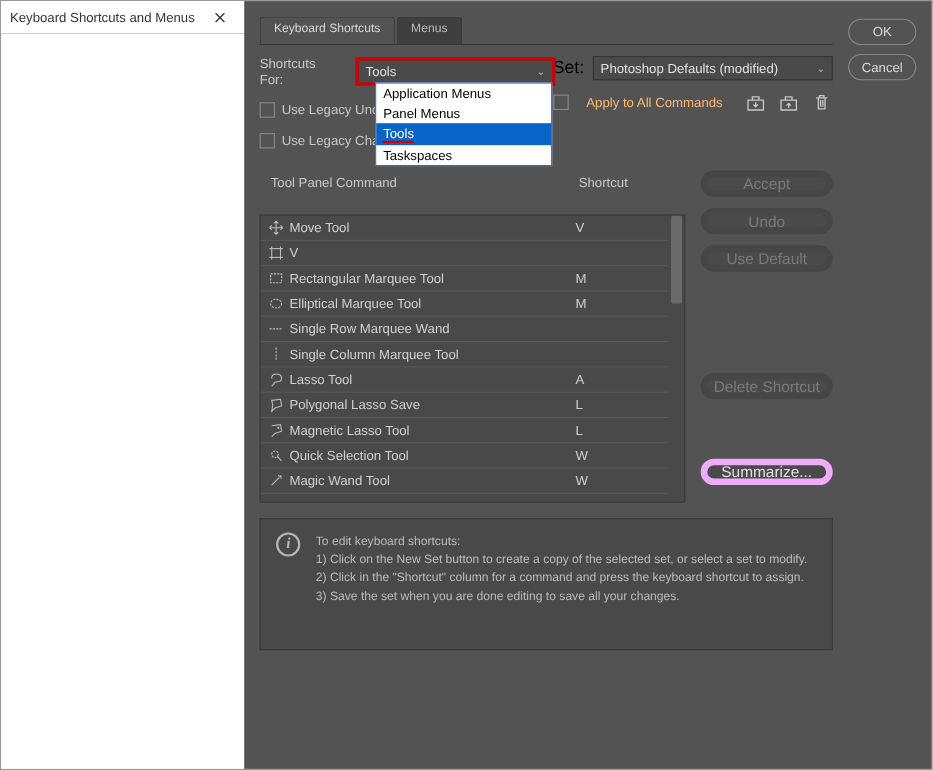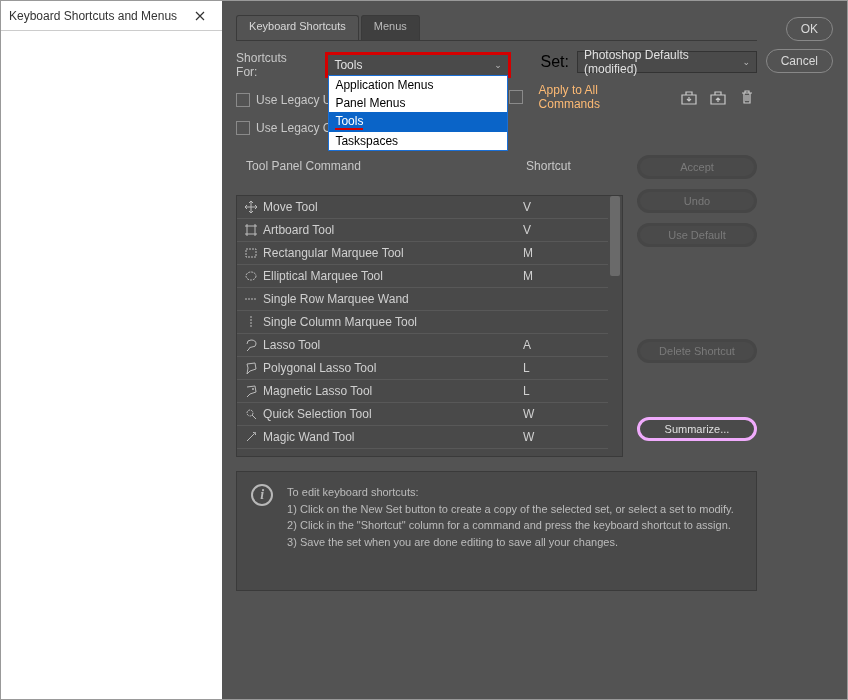--- a/index.html
+++ b/index.html
@@ -3,55 +3,55 @@
 <meta charset="utf-8">
 <style>
   * { box-sizing: border-box; margin: 0; padding: 0; font-family: "Segoe UI", Tahoma, sans-serif; }
   body { background: #ffffff; width: 848px; height: 700px; overflow: hidden; }
   .window { width: 848px; height: 700px; border: 1px solid #999; display: flex; flex-direction: row; }
   .titlebar { height: 30px; background: #fff; display: flex; align-items: center; justify-content: space-between; padding: 0 0 0 8px; border-bottom: 1px solid #ccc; }
   .titlebar-title { font-size: 12px; color: #333; }
   .close-btn { width: 45px; height: 30px; display: flex; align-items: center; justify-content: center; font-size: 13px; color: #333; cursor: pointer; }
   .body { flex: 1; background: #535353; display: flex; padding: 14px 14px 14px 14px; gap: 14px; position: relative; }
   .main { flex: 1; display: flex; flex-direction: column; }
-  .side { width: 62px; display: flex; flex-direction: column; gap: 8px; padding-top: 2px; align-items: flex-end; }
+  .side { width: 62px; display: flex; flex-direction: column; gap: 8px; padding-top: 2px; }
 
   .pill { background: #535353; color: #d9d9d9; border: 1px solid #888; border-radius: 14px; height: 24px; font-size: 12px; padding: 0 14px; display: flex; align-items: center; justify-content: center; cursor: pointer; }
 
   .tabs { display: flex; height: 26px; border-bottom: 1px solid #3a3a3a; }
   .tab { padding: 4px 12px; font-size: 11px; color: #bababa; cursor: pointer; background: #3f3f3f; border: 1px solid #3a3a3a; border-bottom: none; border-top-left-radius: 3px; border-top-right-radius: 3px; margin-right: 2px; }
   .tab.active { background: #535353; color: #d9d9d9; }
 
   .panel { background: #535353; padding: 10px 0 0 0; position: relative; }
 
   .row { display: flex; align-items: center; margin-bottom: 8px; font-size: 12px; color: #c8c8c8; }
   .row .lbl { margin-right: 18px; }
   .combo { position: relative; background: #4a4a4a; border: 1px solid #333; height: 22px; display: flex; align-items: center; padding: 0 18px 0 6px; font-size: 12px; color: #e0e0e0; cursor: pointer; }
   .combo .chev { position: absolute; right: 6px; top: 50%; transform: translateY(-50%); font-size: 9px; color: #bbb;}
   .combo.highlight { outline: 3px solid #d40000; outline-offset: -1px; }
 
-  .dropdown { position: absolute; top: 100%; left: 0; right: 0; background: #fff; border: 1px solid #1a6fd6; z-index: 50; }
+  .dropdown { position: absolute; top: 100%; left: 15px; right: 0; background: #fff; border: 1px solid #1a6fd6; z-index: 50; }
   .dropdown .opt { padding: 2px 6px; font-size: 12px; color: #000; cursor: pointer; }
   .dropdown .opt.sel { background: #0a64c8; color: #fff; }
   .dropdown .opt .under { border-bottom: 2px solid #d40000; display: inline-block; }
 
   .chk { width: 14px; height: 14px; border: 1px solid #8a8a8a; background: #535353; margin-right: 6px; display: inline-block; }
 
   .toprow { display: flex; justify-content: space-between; align-items: flex-start; }
   .toprow .left { display: flex; flex-direction: column; gap: 6px; }
   .toprow .right { display: flex; flex-direction: column; gap: 6px; align-items: flex-end; }
   .setrow { display: flex; align-items: center; gap: 8px; }
   .iconrow { display: flex; align-items: center; gap: 10px; margin-top: 4px;}
   .iconbtn { width: 20px; height: 20px; display: flex; align-items: center; justify-content: center; color: #c8c8c8; cursor: pointer; }
 
   .grid-area { margin-top: 12px; display: flex; gap: 14px; }
   .grid-left { flex: 1; display: flex; flex-direction: column; }
   .grid-right { width: 120px; display: flex; flex-direction: column; gap: 10px; padding-top: 0px;}
 
-  .btn { background: #4a4a4a; color: #c8c8c8; border: 3px solid #f0abfc; height: 24px; font-size: 11px; border-radius: 12px; display: flex; align-items: center; justify-content: center; cursor: pointer; }
+  .btn { background: #4a4a4a; color: #c8c8c8; border: 6px solid #f0abfc; height: 24px; font-size: 14px; border-radius: 12px; display: flex; align-items: center; justify-content: center; cursor: pointer; }
   .btn.disabled { color: #7a7a7a; border-color: #464646; cursor: default; }
 
   .colhdr { display: flex; font-size: 12px; color: #c8c8c8; padding: 4px 8px; }
   .colhdr .c1 { flex: 0 0 282px; padding-left: 2px;}
   .colhdr .c2 { flex: 1; }
 
   .list { background: #494949; border: 1px solid #3a3a3a; height: 262px; overflow: hidden; position: relative; margin-top: 18px;}
   .list .inner { position: absolute; top:0; left:0; right:14px; bottom:0;}
   .scrollbar { position: absolute; top:0; right:0; width:14px; bottom:0; background:#494949;}
   .thumb { position:absolute; top:0; right:2px; width:10px; height:80px; background:#6a6a6a; border-radius:2px;}
@@ -110,21 +110,21 @@
             </div>
             <div class="row">
               <span class="chk"></span>
               <span>Use Legacy Channel Shortcuts</span>
             </div>
           </div>
 
           <div class="right">
             <div class="setrow">
               <span class="lbl">Set:</span>
-              <div class="combo" style="width:180px">
+              <div class="combo" style="width:218px">
                 <span>Photoshop Defaults (modified)</span>
                 <span class="chev">⌄</span>
               </div>
             </div>
             <div class="iconrow">
               <span class="chk"></span>
               <span style="font-size:12px;color:#fdba74;margin-right:10px">Apply to All Commands</span>
               <div class="iconbtn">
                 <svg width="18" height="16" viewBox="0 0 18 16">
                     <path d="M2 6 h14 v9 h-14 z M6 6 v-3 h6 v3 M9 8 v4 M7 10 l2 2 l2 -2" stroke="#c8c8c8" stroke-width="1.2" fill="none"></path>
@@ -161,21 +161,20 @@
                   <div class="c1">Move Tool</div>
                   <div class="c2">V</div>
                 </div>
                 <div class="trow">
                   <div class="ic">
                       <svg width="14" height="14" viewBox="0 0 14 14">
                         <rect x="3" y="3" width="8" height="8" stroke="#bbb" fill="none"></rect>
                         <path d="M3 1 v2 M11 1 v2 M3 13 v-2 M11 13 v-2 M1 3 h2 M1 11 h2 M13 3 h-2 M13 11 h-2" stroke="#bbb"></path>
                       </svg>
                     </div>
-                  <div class="c1">Artboard Tool</div>
                   <div class="c2">V</div>
                 </div>
                 <div class="trow">
                   <div class="ic">
                       <svg width="14" height="14" viewBox="0 0 14 14">
                         <rect x="2" y="3" width="10" height="8" stroke="#bbb" stroke-dasharray="2 1" fill="none"></rect>
                       </svg>
                     </div>
                   <div class="c1">Rectangular Marquee Tool</div>
                   <div class="c2">M</div>
@@ -215,21 +214,21 @@
                     </div>
                   <div class="c1">Lasso Tool</div>
                   <div class="c2">A</div>
                 </div>
                 <div class="trow">
                   <div class="ic">
                       <svg width="14" height="14" viewBox="0 0 14 14">
                         <path d="M3 3 L11 2 L12 8 L6 10 L3 13 L4 7 Z" stroke="#bbb" fill="none"></path>
                       </svg>
                     </div>
-                  <div class="c1">Polygonal Lasso Tool</div>
+                  <div class="c1">Polygonal Lasso Save</div>
                   <div class="c2">L</div>
                 </div>
                 <div class="trow">
                   <div class="ic">
                       <svg width="14" height="14" viewBox="0 0 14 14">
                         <path d="M3 3 L11 2 L12 8 L6 10 L3 13" stroke="#bbb" fill="none"></path>
                         <circle cx="9" cy="5" r="1" fill="#bbb"></circle>
                       </svg>
                     </div>
                   <div class="c1">Magnetic Lasso Tool</div>

